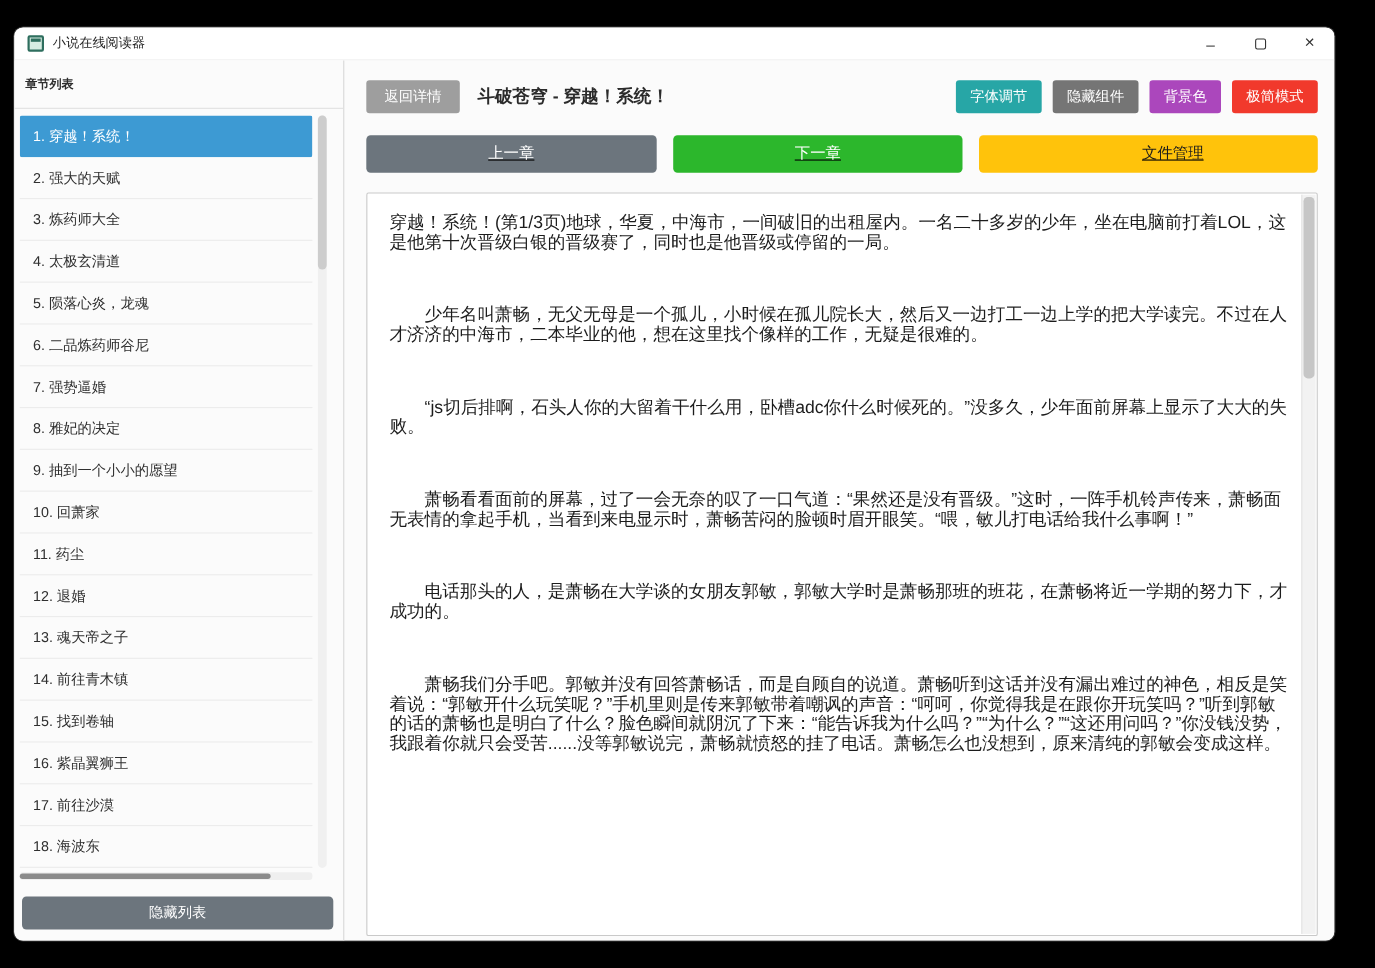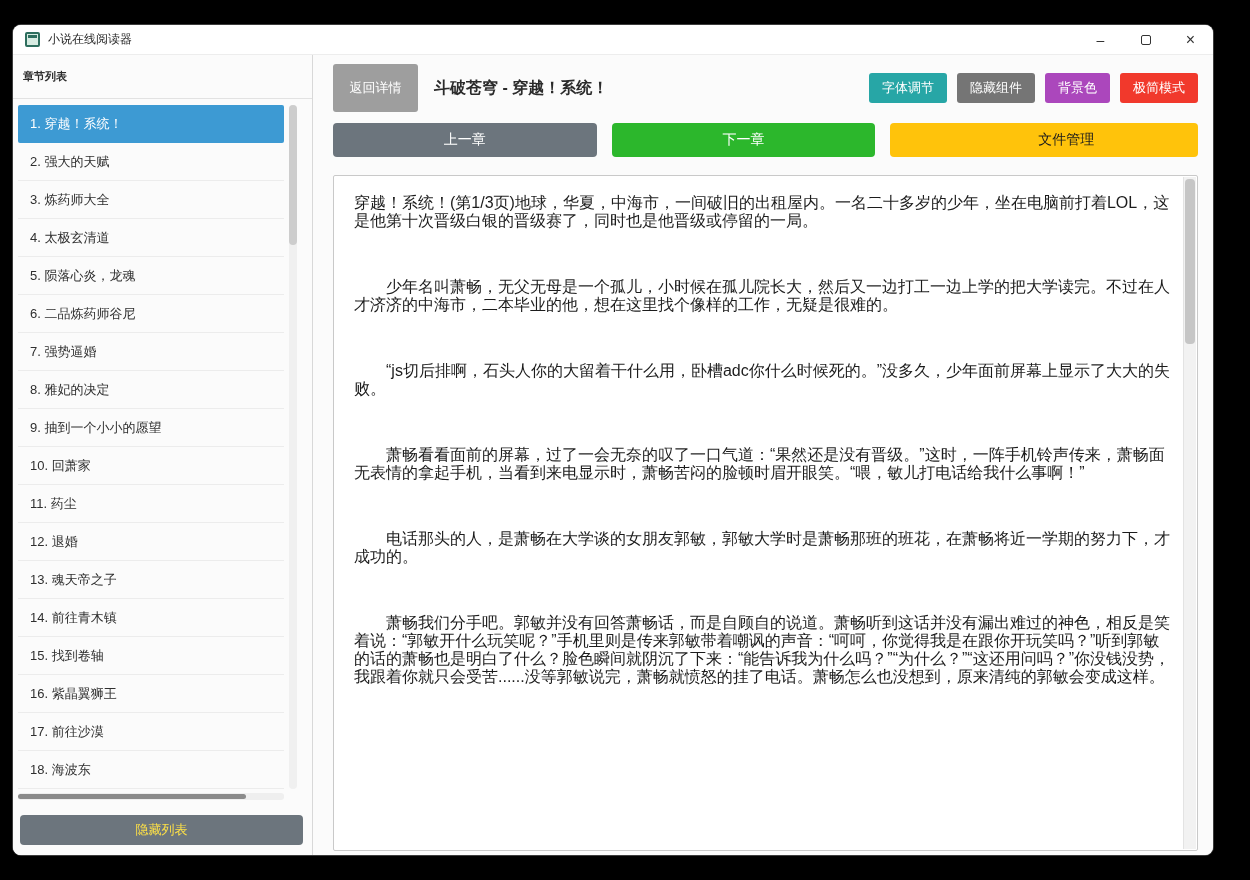--- a/index.html
+++ b/index.html
@@ -70,39 +70,39 @@
   .side-hscroll {
     position:absolute; left:5px; top:738px; width:266px; height:7px;
     background:#efefef; border-radius:3px;
   }
   .side-hscroll .thumb {
     position:absolute; left:0; top:1px; height:5px; width:228px;
     background:#8b8b8b; border-radius:3px;
   }
   .hide-list-btn {
     position:absolute; left:7px; bottom:10px; width:283px; height:30px;
-    background:var(--btn_hide_list); color:#fde047; border:none; border-radius:4px;
+    background:var(--btn_hide_list); color:#ffffff; border:none; border-radius:4px;
     font-size:13px; font-family:inherit; cursor:default;
   }
   
   .main {
     flex:1; display:flex; flex-direction:column;
     padding:18px 15px 4px 20px; min-width:0;
   }
   .toolbar { display:flex; align-items:center; height:30px; flex:0 0 auto; }
   .btn { border:none; border-radius:3px; color:#fff; font-size:13px; font-family:inherit; cursor:default; }
-  .back-btn { width:85px; height:48px; background:var(--btn_back); }
+  .back-btn { width:85px; height:30px; background:var(--btn_back); }
   .page-title { font-size:16px; font-weight:700; color:#2b2b2b; margin-left:16px; white-space:nowrap; }
   .toolbar-right { margin-left:auto; display:flex; gap:10px; }
   .toolbar-right .btn { height:30px; padding:0 13px; }
   .font-btn   { background:var(--btn_font); }
   .widget-btn { background:var(--btn_hide_widgets); }
   .bg-btn     { background:var(--btn_bg); padding:0 10px; }
   .mini-btn   { background:var(--btn_minimal); }
-  .nav-row { display:flex; gap:15px; margin-top:20px; height:34px; flex:0 0 auto; }
+  .nav-row { display:flex; gap:15px; margin-top:20px; height:34px; flex:0 0 auto;text-decoration:underline; }
   .nav-row .btn { flex:1; height:34px; font-size:14px; border-radius:4px; }
   .prev-btn { background:var(--btn_prev); }
   .next-btn { background:var(--btn_next); }
   .file-btn { background:var(--btn_file); color:#1c1c1c;padding-left:44px; }
   
   .reader {
     margin-top:18px; flex:1; background:#ffffff; border:1px solid #c9c9c9;
     border-radius:2px; position:relative; overflow:hidden;
   }
   .reader-text {

